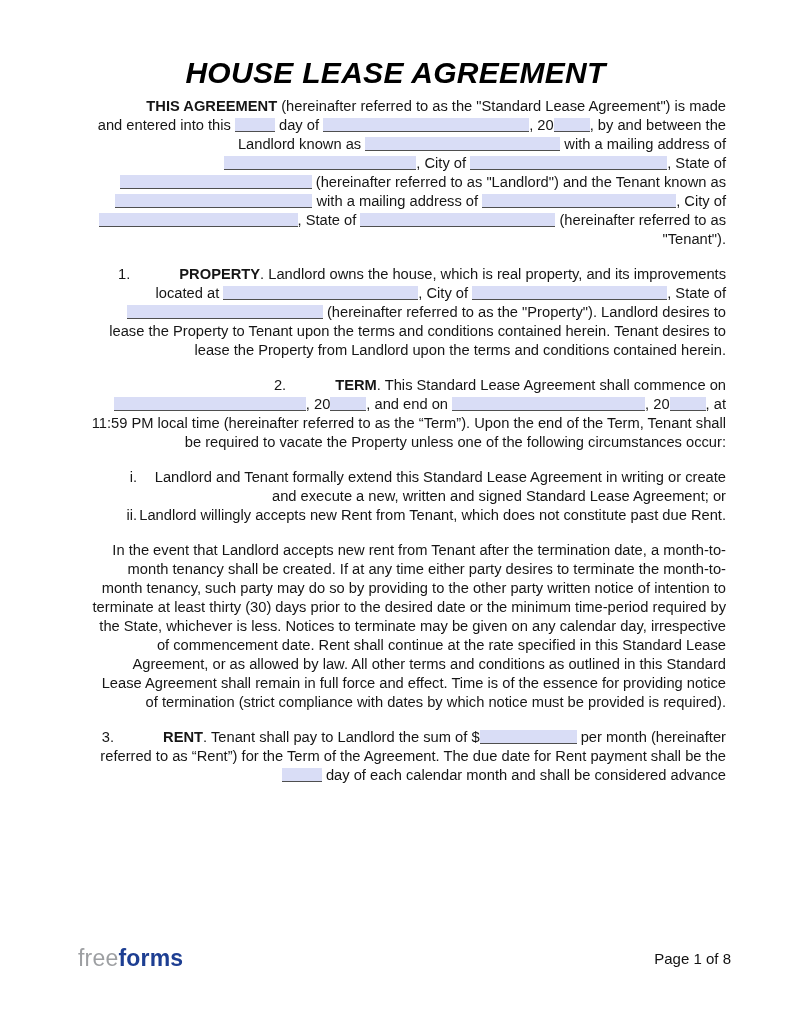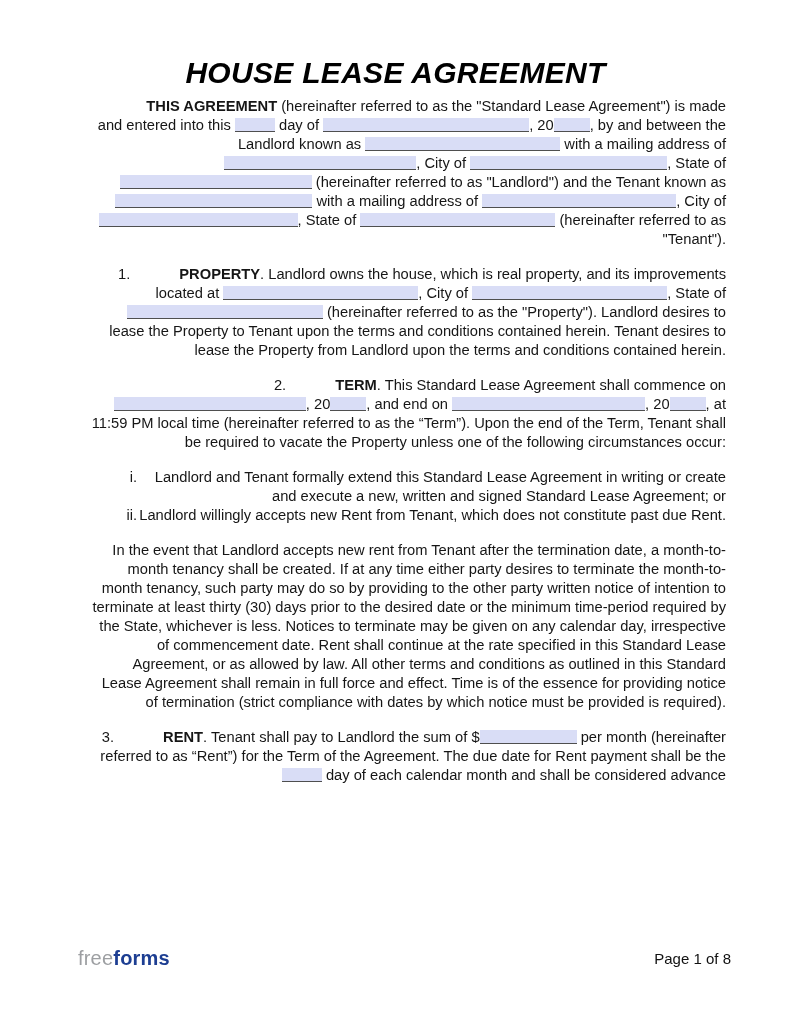--- a/index.html
+++ b/index.html
@@ -55,21 +55,21 @@
   .footer {
     position: absolute;
     left: 78px;
     right: 60px;
     bottom: 56px;
     height: 20px;
     display: flex;
     justify-content: space-between;
     align-items: center;
   }
-  .logo { font-size: 20px; letter-spacing: 0.2px; }
+  .logo { font-size: 23px; letter-spacing: 0.2px; }
   .logo-free { color: var(--logo-gray); font-weight: 400; }
   .logo-forms { color: var(--logo-blue); font-weight: 700; }
   .page-num { font-size: 15px; color: #111111; }
 </style>
 </head>
 <body>
 
 <div class="page">
   <h1 class="doc-title">HOUSE LEASE AGREEMENT</h1>
 

